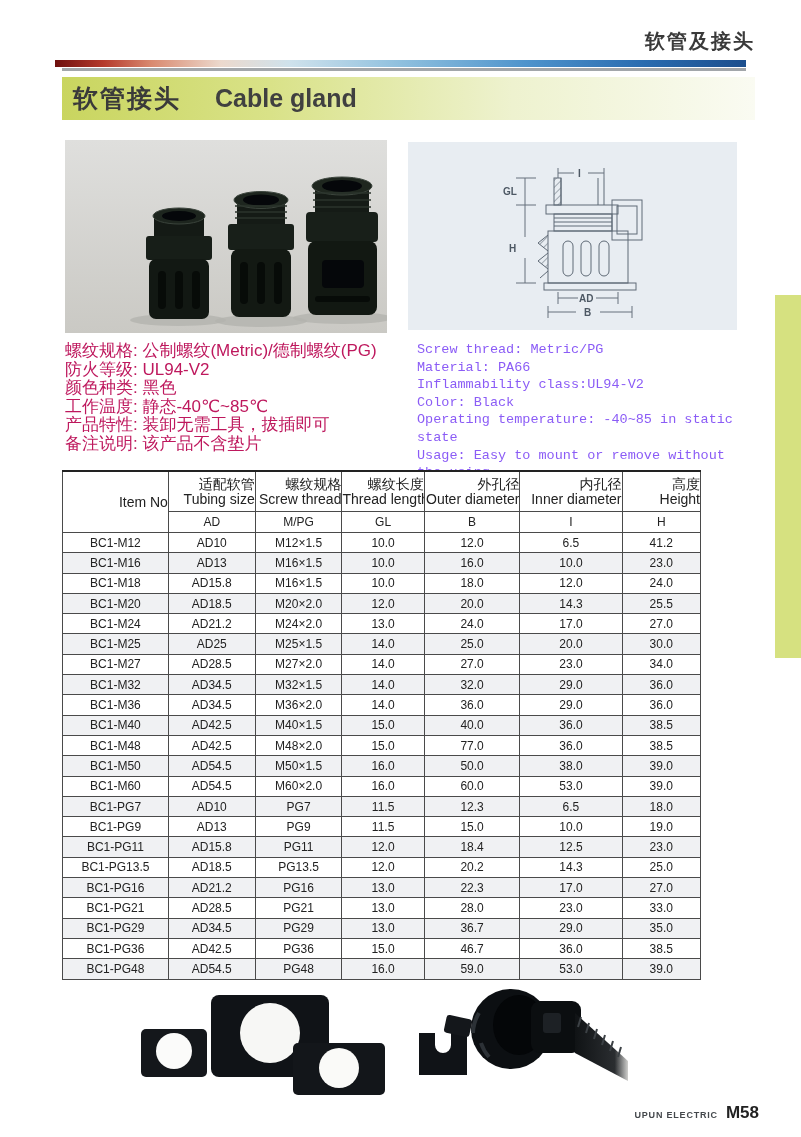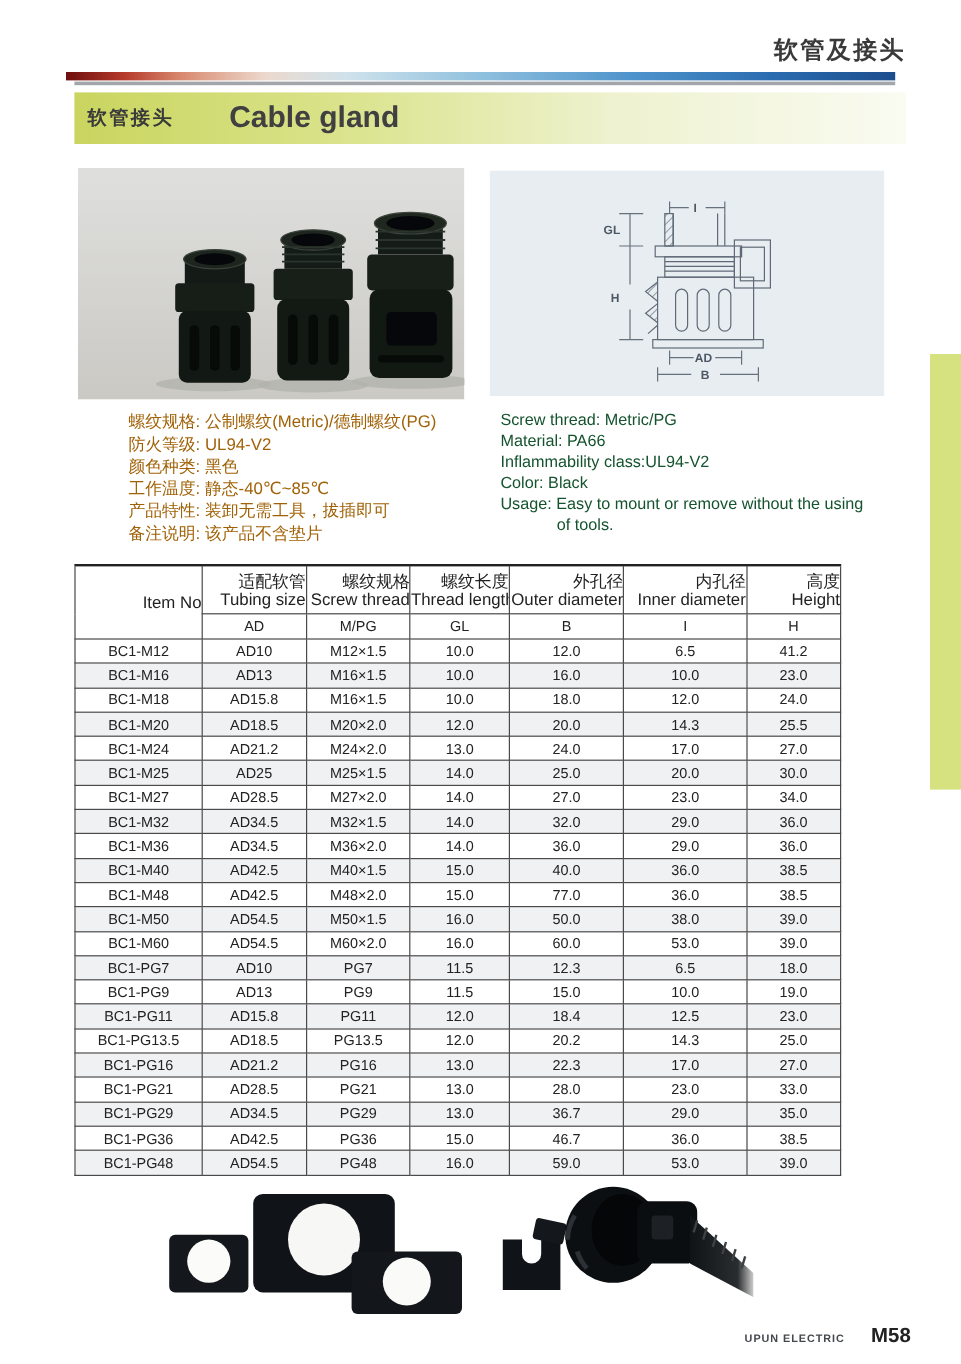--- a/index.html
+++ b/index.html
@@ -11,31 +11,31 @@
                  color:#3a3a3a;letter-spacing:2px;text-align:right;}
   .header-rule{position:absolute;left:55px;top:60px;width:691px;height:6.5px;
     background:linear-gradient(to right,#6e0f0e 0%,#b53a2c 7%,#d98a70 14%,#ecd9cd 24%,
                #cfe2ec 34%,#8fc0de 50%,#4f94cc 68%,#2a6cb0 85%,#1c4e8d 100%);}
   .header-rule-shadow{position:absolute;left:62px;top:68px;width:684px;height:2.5px;background:#a2a6aa;}
 
   
   .title-bar{position:absolute;left:62px;top:77px;width:693px;height:43px;
     background:linear-gradient(to right,#c9d55f 0%,#d9e288 30%,#eef2cf 65%,#fafbf2 100%);
     display:flex;align-items:center;}
-  .title-zh{font-size:16px;font-weight:bold;color:#3a3a3a;margin-left:11px;letter-spacing:2px;}
-  .title-en{font-size:25px;font-weight:bold;color:#404040;margin-left:46px;}
+  .title-zh{font-size:25px;font-weight:bold;color:#3a3a3a;margin-left:11px;letter-spacing:2px;}
+  .title-en{font-size:25px;font-weight:bold;color:#404040;margin-left:34px;}
 
   
   .photo-panel{position:absolute;left:65px;top:140px;width:322px;height:193px;}
   .diagram-panel{position:absolute;left:408px;top:142px;width:329px;height:188px;}
 
   
   .specs{position:absolute;list-style:none;margin:0;padding:0;}
-  .specs-zh{left:65px;top:342px;width:348px;font-size:14px;line-height:18.6px;color:#a16207;margin-left:42px;}
-  .specs-en{left:417px;top:341px;width:340px;font-size:13.5px;line-height:17.6px;color:#14532d;}
+  .specs-zh{left:65px;top:342px;width:348px;font-size:17px;line-height:18.6px;color:#be185d;}
+  .specs-en{left:417px;top:341px;width:340px;font-size:13.5px;line-height:17.6px;color:#8b5cf6;font-family:Liberation Mono, monospace;}
   .specs-en li:last-child{padding-left:47px;}
 
   
   .spec-table{position:absolute;left:62px;top:470px;width:639px;border-collapse:collapse;
               table-layout:fixed;font-size:12px;color:#222;}
   .spec-table th,.spec-table td{border:1px solid #4a4a4a;text-align:center;padding:0;
               font-weight:normal;overflow:hidden;white-space:nowrap;}
   .spec-table thead tr.hrow1 th{height:39px;font-size:14px;line-height:15px;background:#fff;text-align:right;}
   .spec-table thead tr.hrow2 th{height:20px;background:#fff;}
   .spec-table tbody td{height:19.3px;}
@@ -44,21 +44,21 @@
   .col-item{width:16.6%;} .col-tube{width:13.6%;} .col-thread{width:13.6%;}
   .col-len{width:12.9%;} .col-outer{width:15.0%;} .col-inner{width:16.0%;} .col-h{width:12.3%;}
 
   
   .bottom-photo{position:absolute;left:123px;top:977px;width:505px;height:132px;}
 
   
   .side-tab{position:absolute;right:0;top:295px;width:26px;height:363px;background:#d6e180;}
 
   
-  .footer{position:absolute;top:1103px;right:42px;display:flex;align-items:baseline;gap:22px;}
+  .footer{position:absolute;top:1103px;right:42px;display:flex;align-items:baseline;gap:8px;}
   .footer-company{font-size:9px;letter-spacing:0.8px;color:#44484c;font-weight:bold;}
   .footer-page{font-size:17px;font-weight:bold;color:#222;}
 </style>
 </head>
 <body>
 
 <div class="page">
 
   <div class="section-title">软管及接头</div>
   <div class="header-rule"></div>
@@ -174,20 +174,21 @@
       <li>工作温度: 静态-40℃~85℃</li>
       <li>产品特性: 装卸无需工具，拔插即可</li>
       <li>备注说明: 该产品不含垫片</li>
     </ul>
 
   <ul class="specs specs-en">
       <li>Screw thread: Metric/PG</li>
       <li>Material: PA66</li>
       <li>Inflammability class:UL94-V2</li>
       <li>Color: Black</li>
+      <li>Operating temperature: -40~85 in static state</li>
       <li>Usage: Easy to mount or remove without the using</li>
       <li>of tools.</li>
     </ul>
 
   <table class="spec-table">
     <colgroup>
       <col class="col-item">
         <col class="col-tube">
         <col class="col-thread">
       <col class="col-len">

